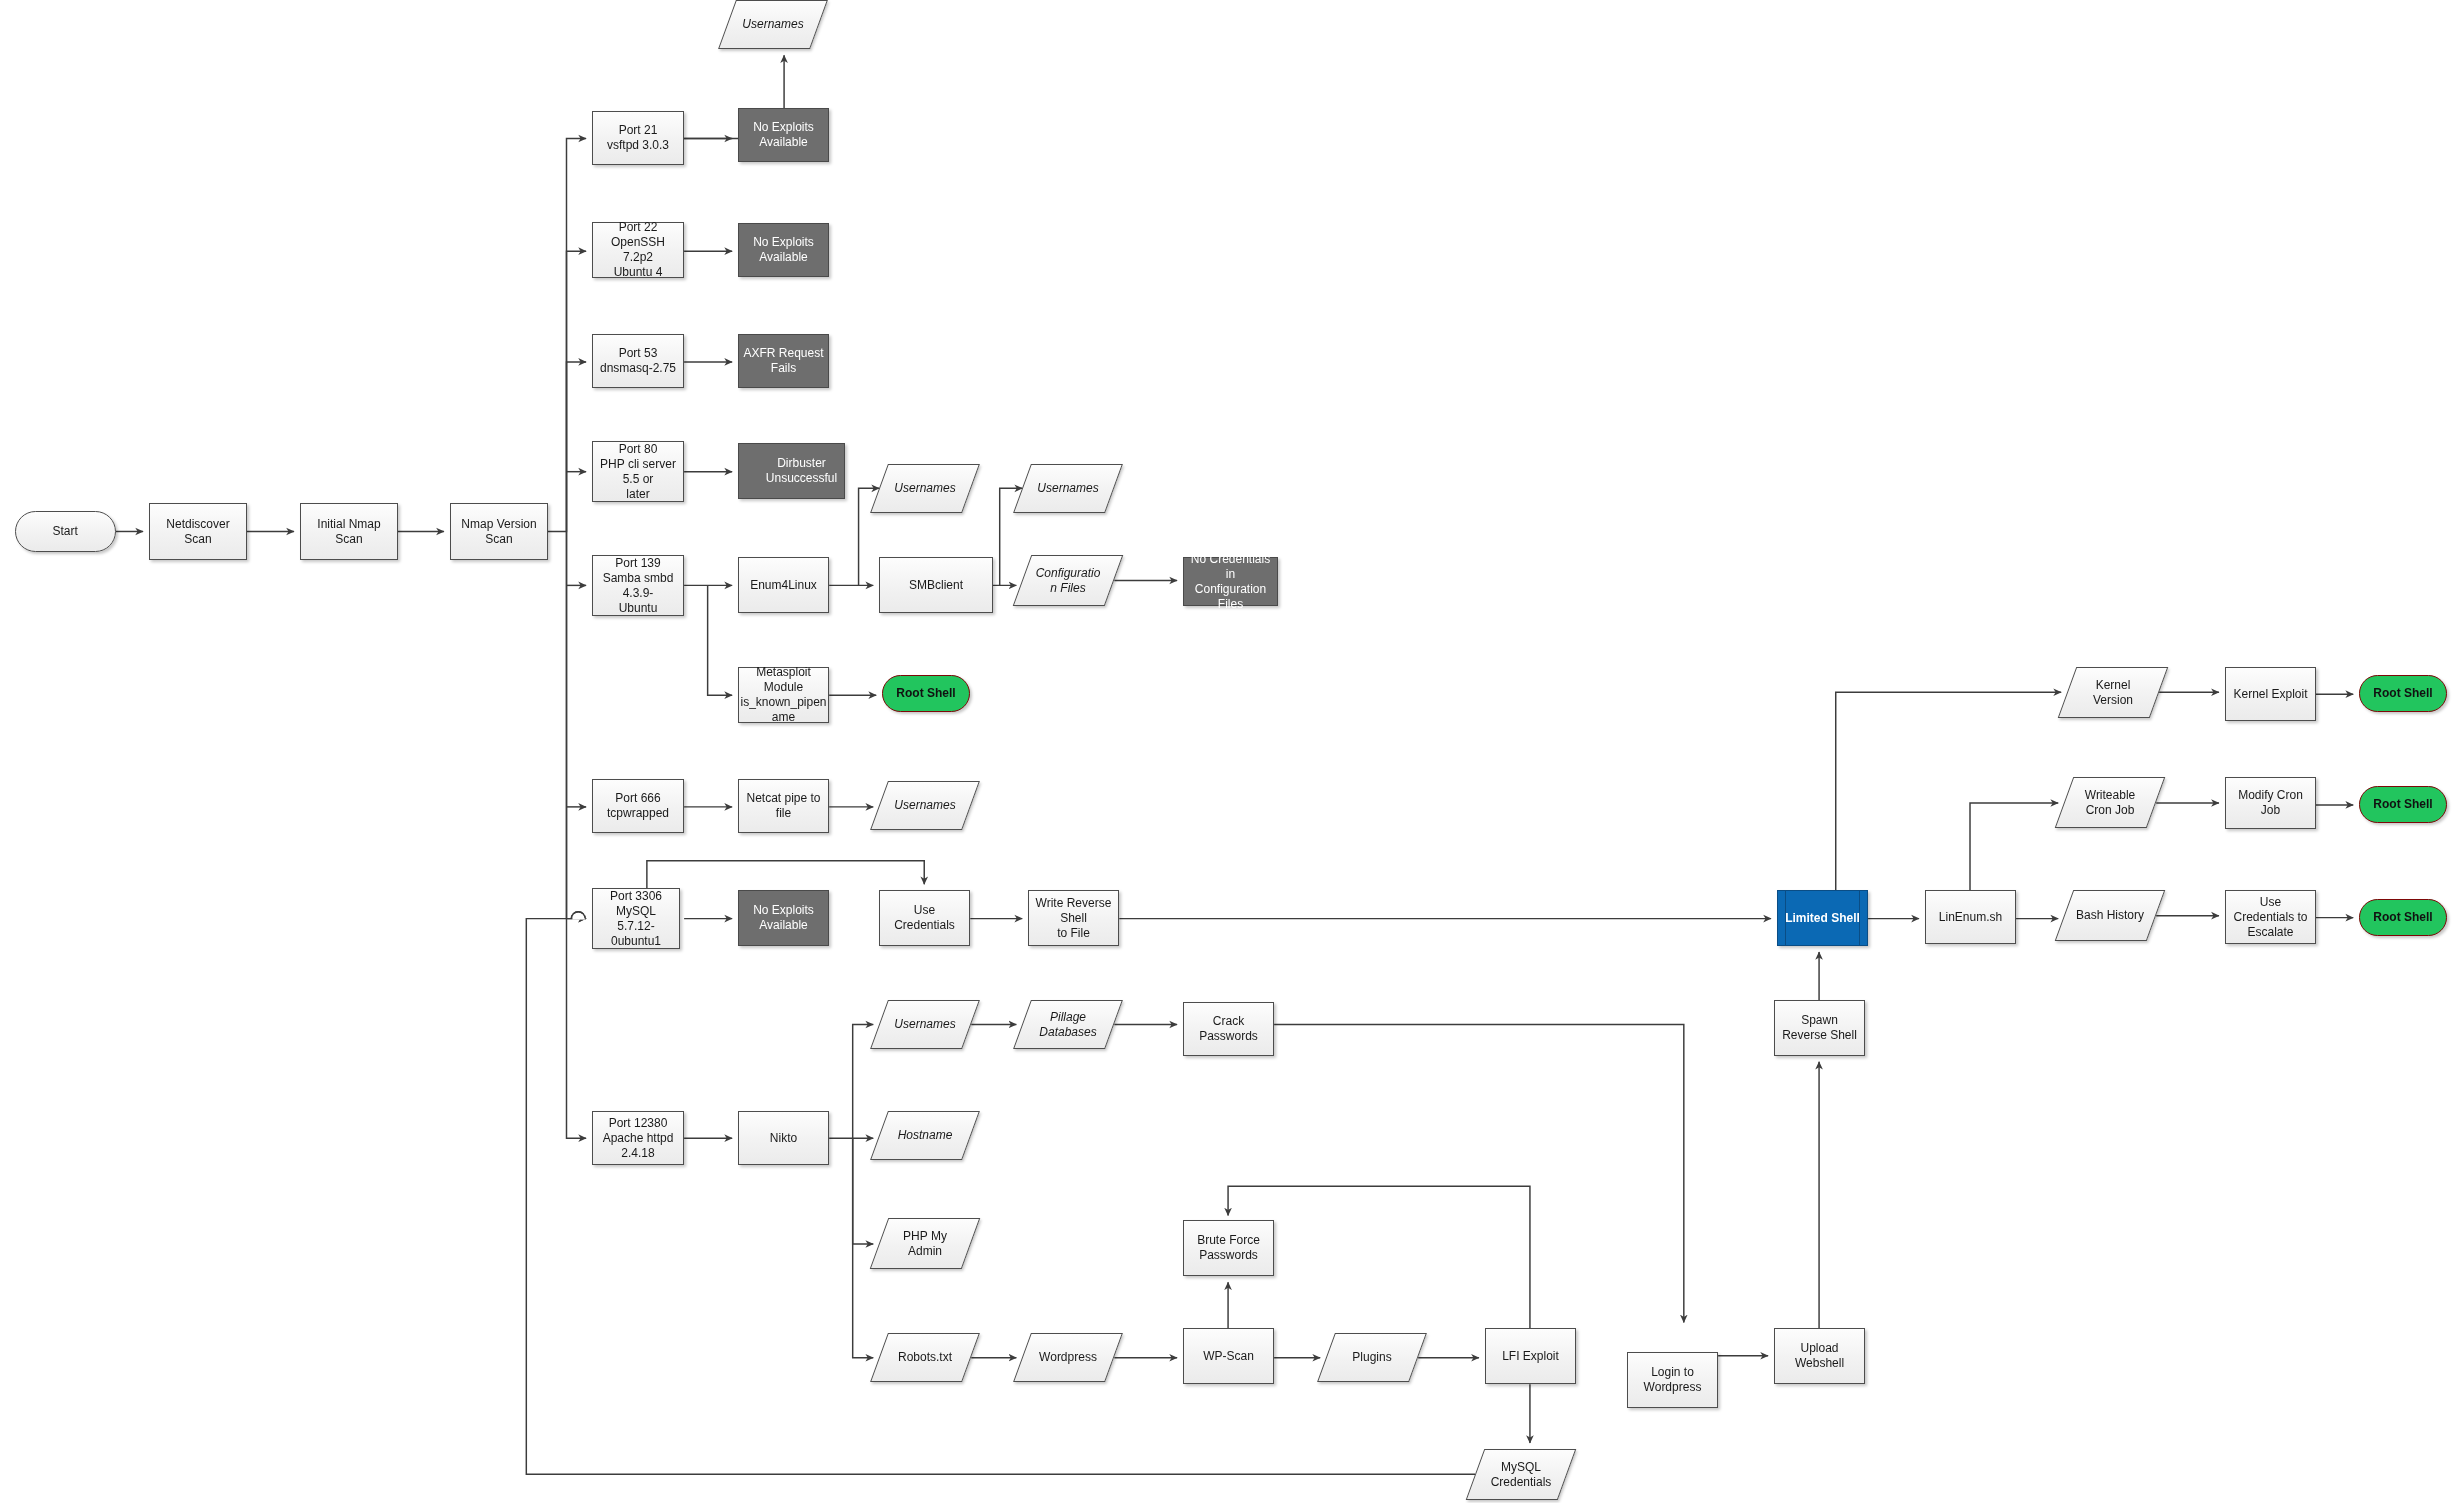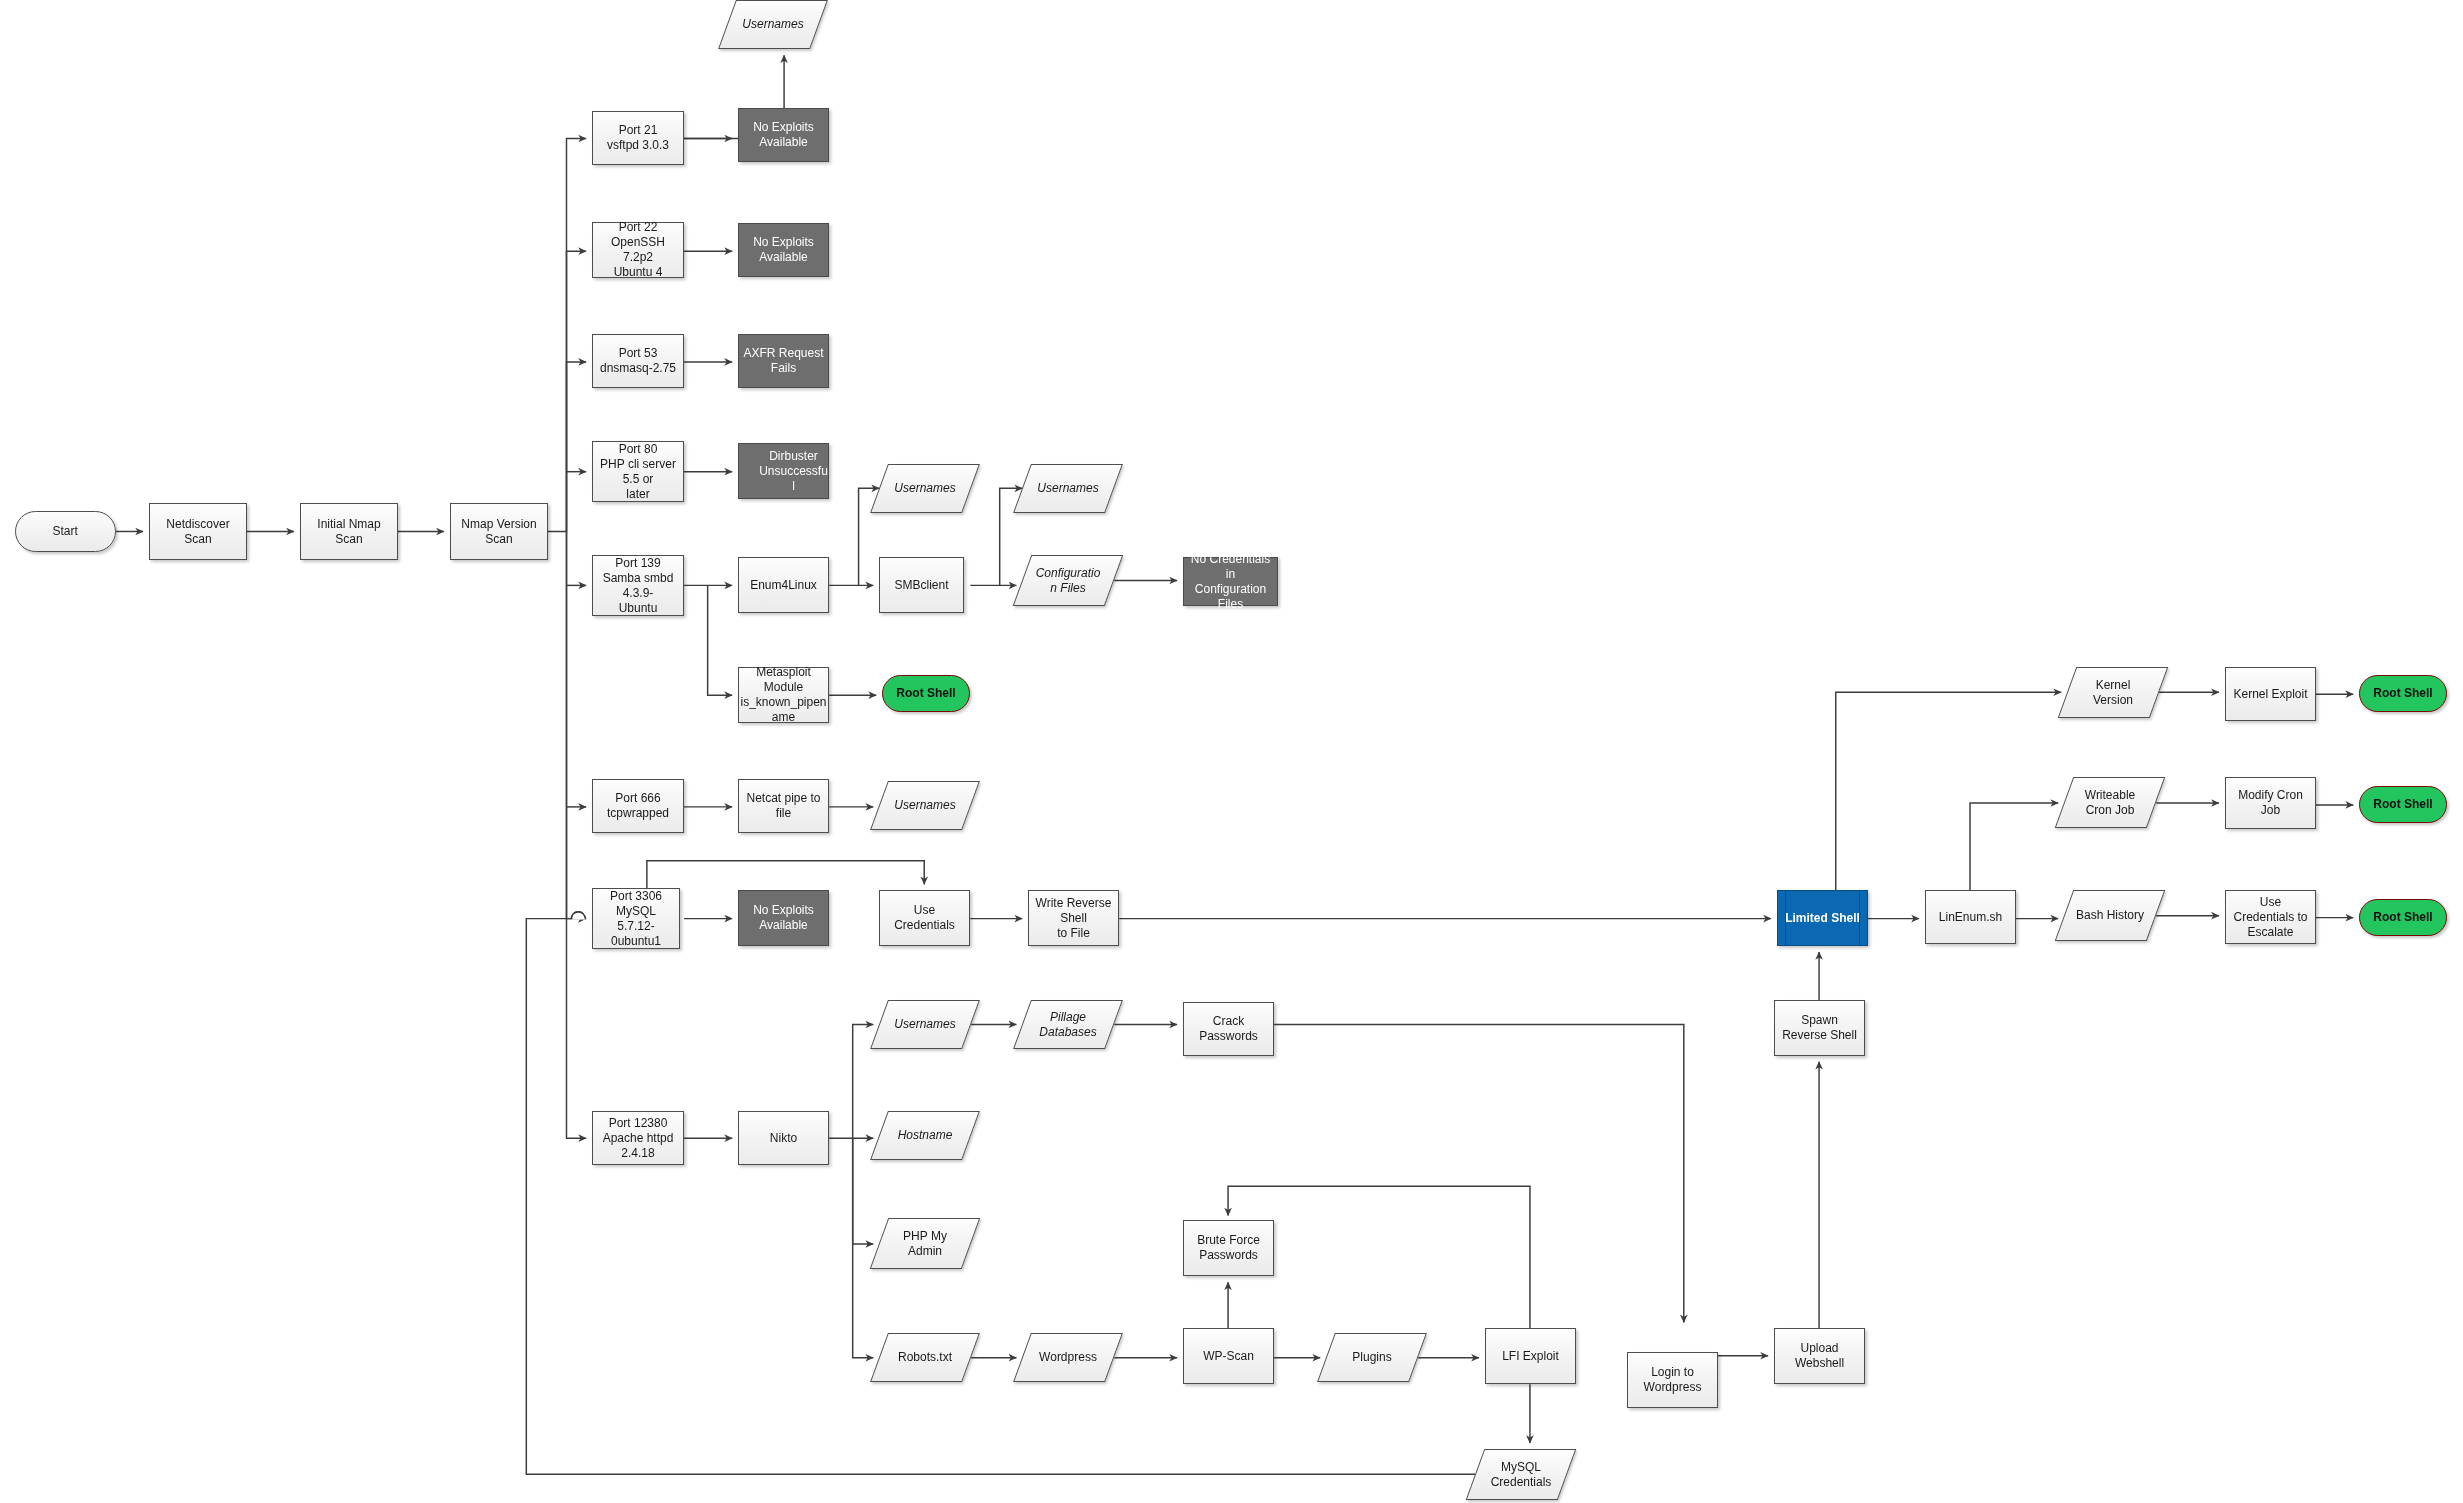--- a/index.html
+++ b/index.html
@@ -170,33 +170,33 @@
 dnsmasq-2.75</div>
       </div>
       <div class="node dead" style="left: 738px; top: 334px; width: 91px; height: 54px;">
         <div class="lbl">AXFR Request Fails</div>
       </div>
       <div class="node proc" style="left: 592px; top: 441px; width: 92px; height: 61px;">
         <div class="lbl">Port 80
 PHP cli server 5.5 or
 later</div>
       </div>
-      <div class="node dead" style="left: 738px; top: 443px; width: 91px; height: 56px; padding-left: 20px;">
+      <div class="node dead" style="left: 738px; top: 443px; width: 107px; height: 56px; padding-left: 20px;">
         <div class="lbl">Dirbuster
 Unsuccessful</div>
       </div>
       <div class="node proc" style="left: 592px; top: 555px; width: 92px; height: 61px;">
         <div class="lbl">Port 139
 Samba smbd 4.3.9-
 Ubuntu</div>
       </div>
       <div class="node proc" style="left: 738px; top: 557px; width: 91px; height: 56px;">
         <div class="lbl">Enum4Linux</div>
       </div>
-      <div class="node proc" style="left: 879px; top: 557px; width: 85px; height: 56px;">
+      <div class="node proc" style="left: 879px; top: 557px; width: 114px; height: 56px;">
         <div class="lbl">SMBclient</div>
       </div>
       <div class="node data" style="left: 879px; top: 464px; width: 92px; height: 49px;">
         <div class="skew"></div>
         <div class="lbl">Usernames</div>
       </div>
       <div class="node data" style="left: 1022px; top: 464px; width: 92px; height: 49px;">
         <div class="skew"></div>
         <div class="lbl">Usernames</div>
       </div>

